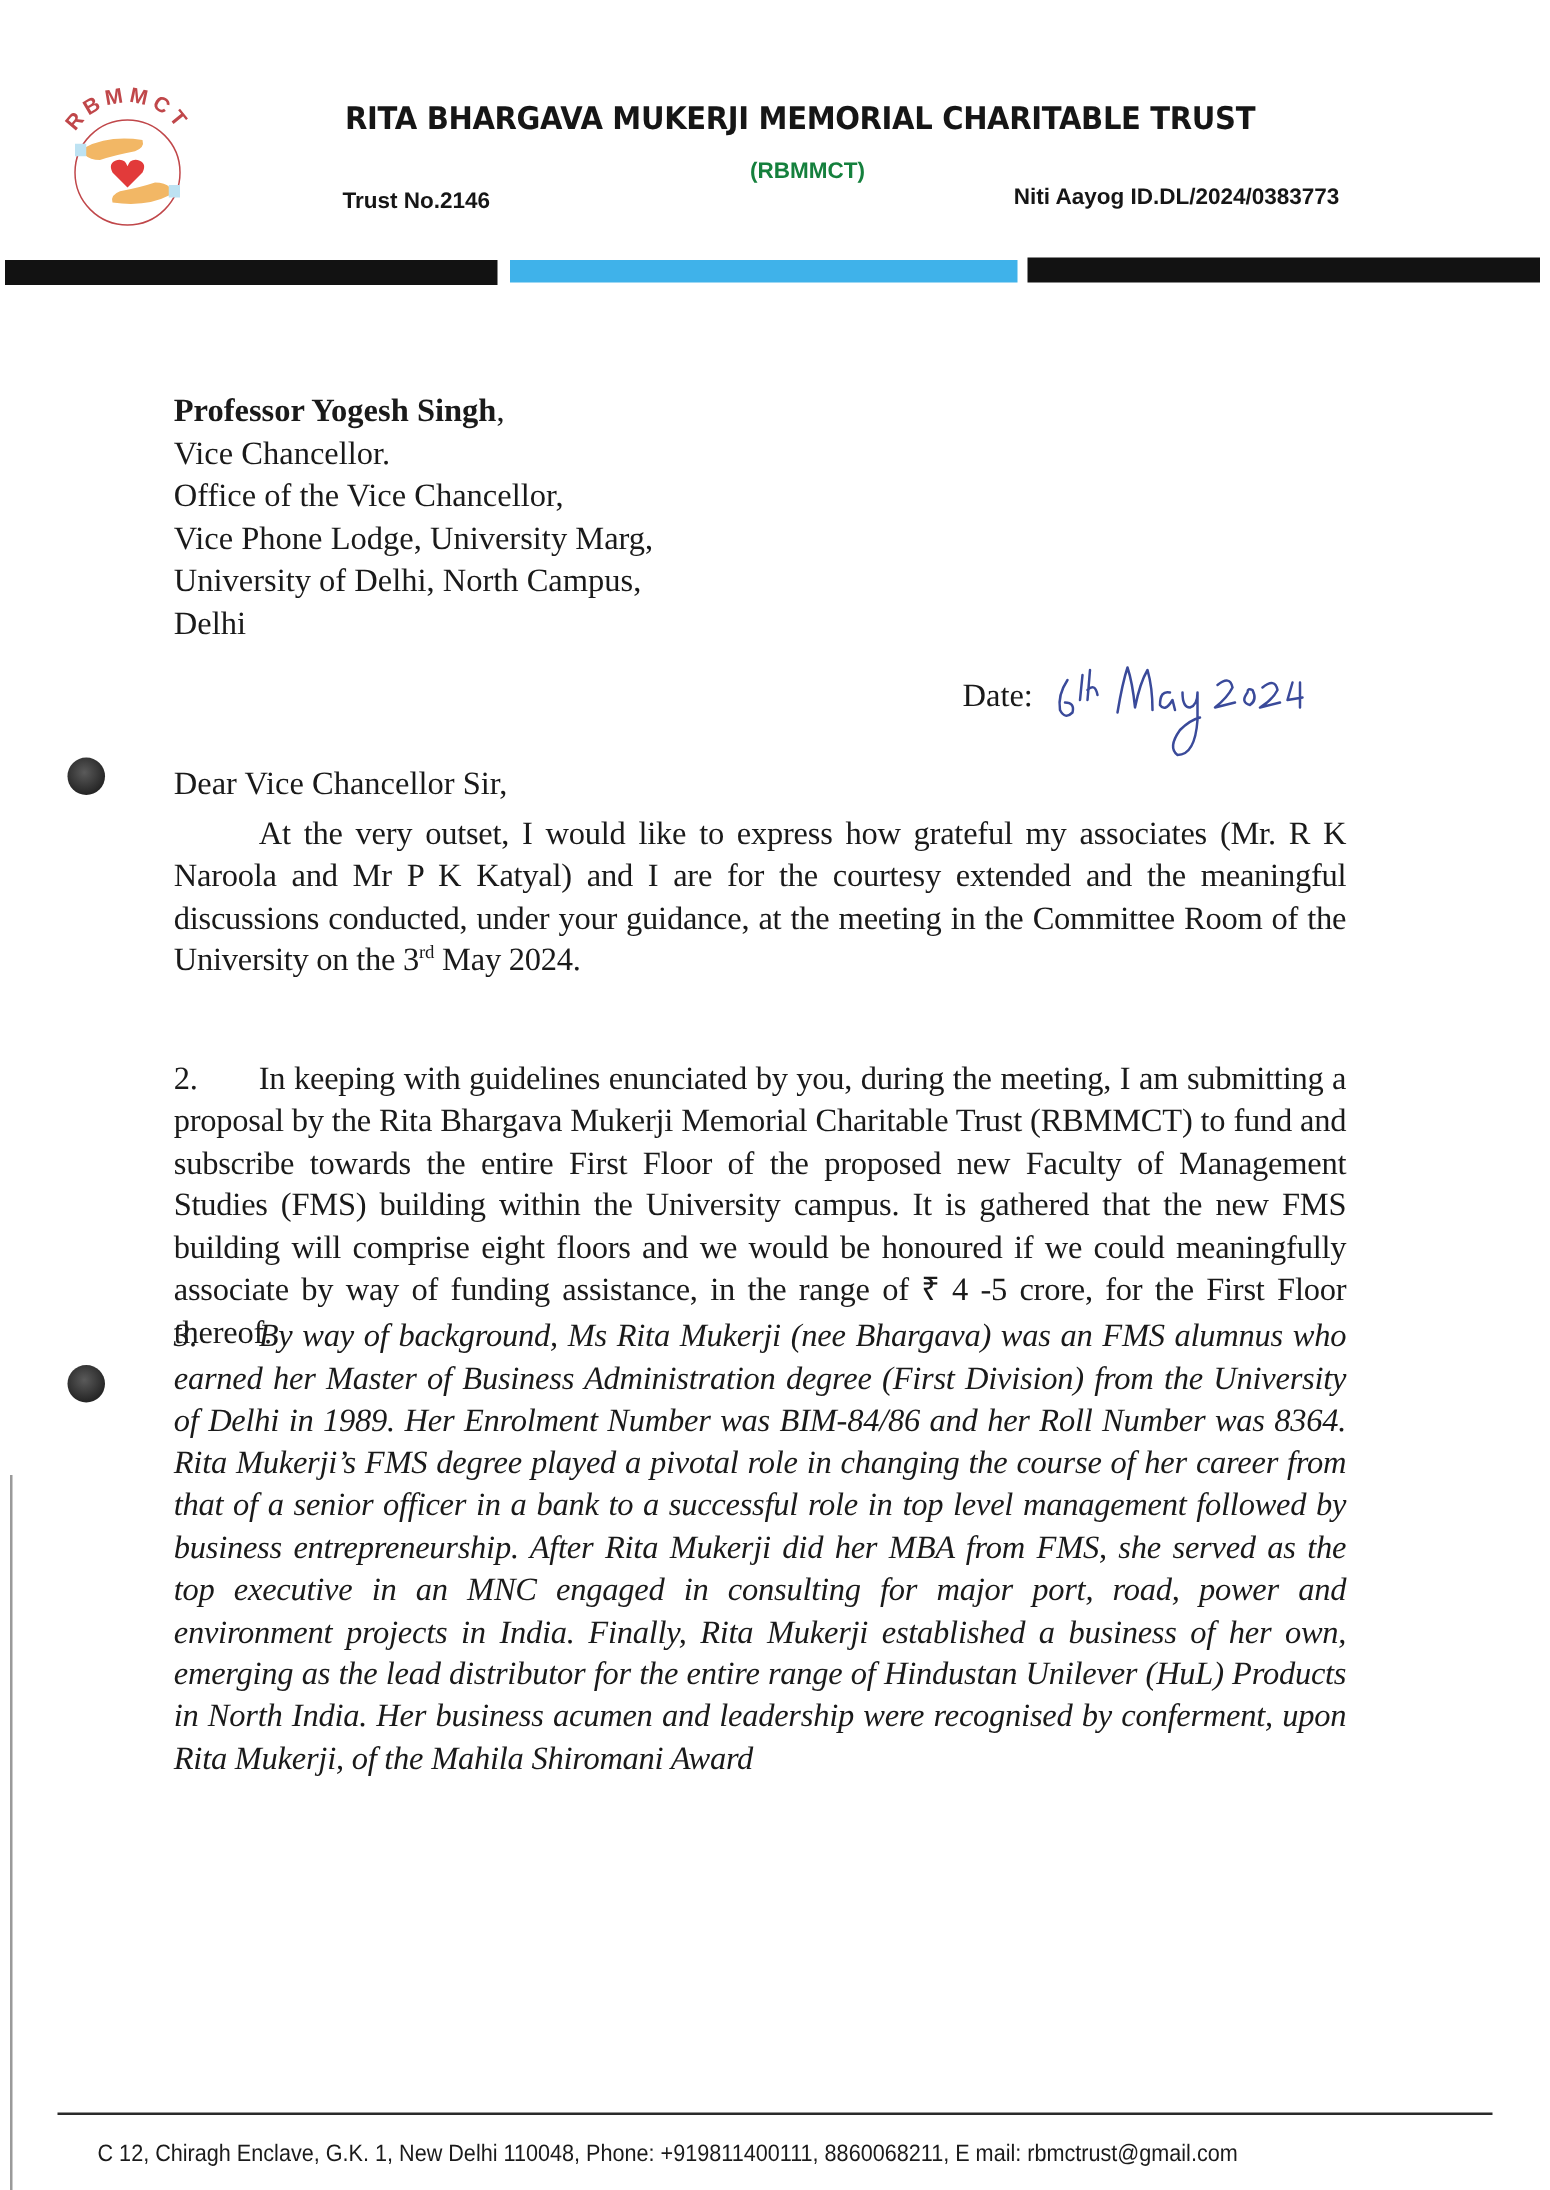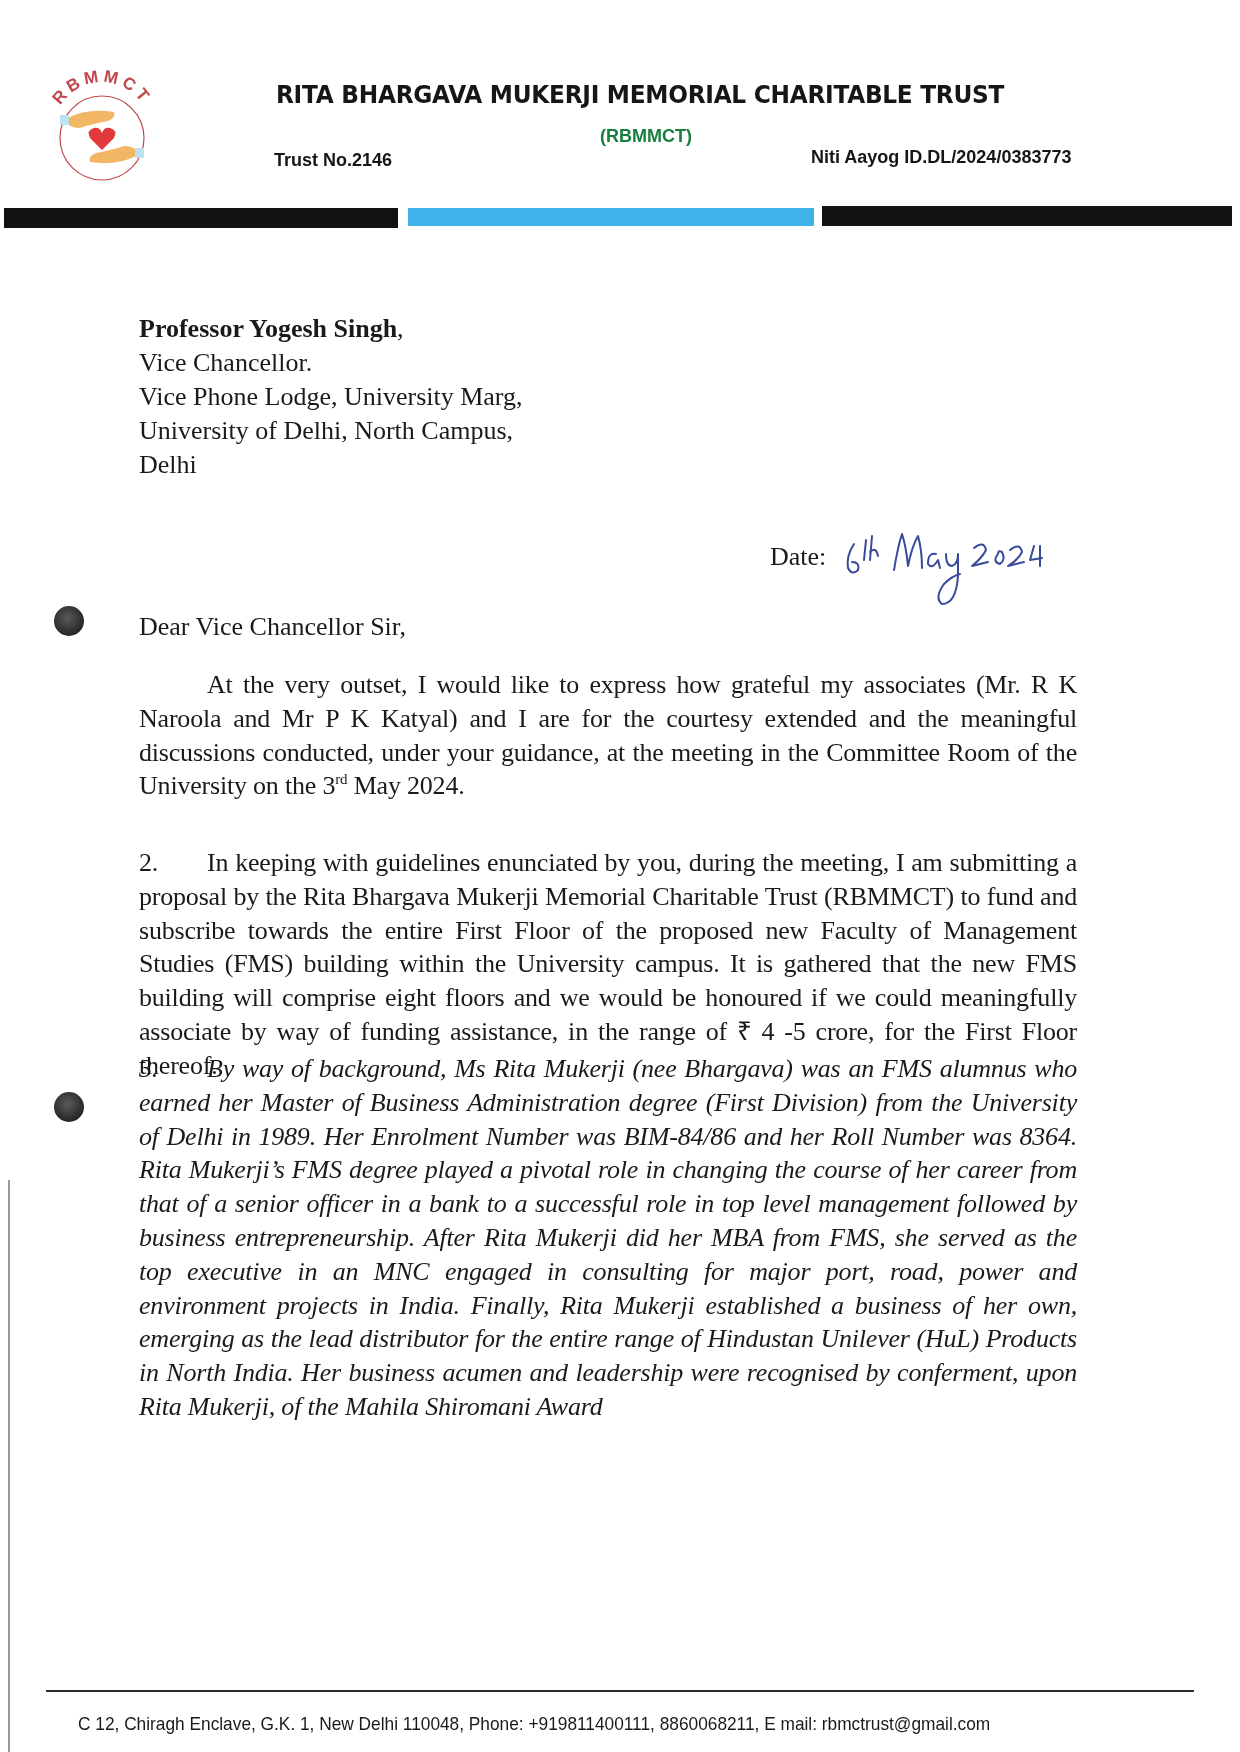--- a/index.html
+++ b/index.html
@@ -123,21 +123,21 @@
     .para {
       position: absolute;
       left: 139px;
       width: 938px;
       font-size: 26px;
       line-height: 33.8px;
       text-align: justify;
       letter-spacing: -0.2px;
     }
     .para .num { display: inline-block; width: 68px; }
-    .para.p1 { top: 668px; text-indent: 68px; }
+    .para.p1 { top: 650px; text-indent: 68px; }
     .para.p2 { top: 846px; }
     .para.p3 { top: 1052px; font-style: italic; }
     sup { font-size: 15px; line-height: 0; }
 
     
     .footer-line {
       position: absolute;
       left: 46px;
       top: 1690px;
       width: 1148px;
@@ -185,20 +185,21 @@
 <div class="regd-no">Trust No.2146</div>
 <div class="niti-id">Niti Aayog ID.DL/2024/0383773</div>
 
 <div class="bar bar-left"></div>
 <div class="bar bar-mid"></div>
 <div class="bar bar-right"></div>
 
 <div class="address">
   <div><span class="recipient">Professor Yogesh Singh</span><span>,</span></div>
   <div>Vice Chancellor.</div>
+  <div>Office of the Vice Chancellor,</div>
   <div>Vice Phone Lodge, University Marg,</div>
   <div>University of Delhi, North Campus,</div>
   <div>Delhi</div>
 </div>
 
 <div class="date-row">Date:</div>
 <svg class="date-hand" viewBox="0 0 220 90" aria-label="">
   <title>6th May 2024</title>
   <g fill="none" stroke="#3a4a9a" stroke-width="2" stroke-linecap="round" stroke-linejoin="round">
     <path d="M 12 18 Q 4 30 6 42 Q 10 50 16 44 Q 18 36 10 36"></path>

